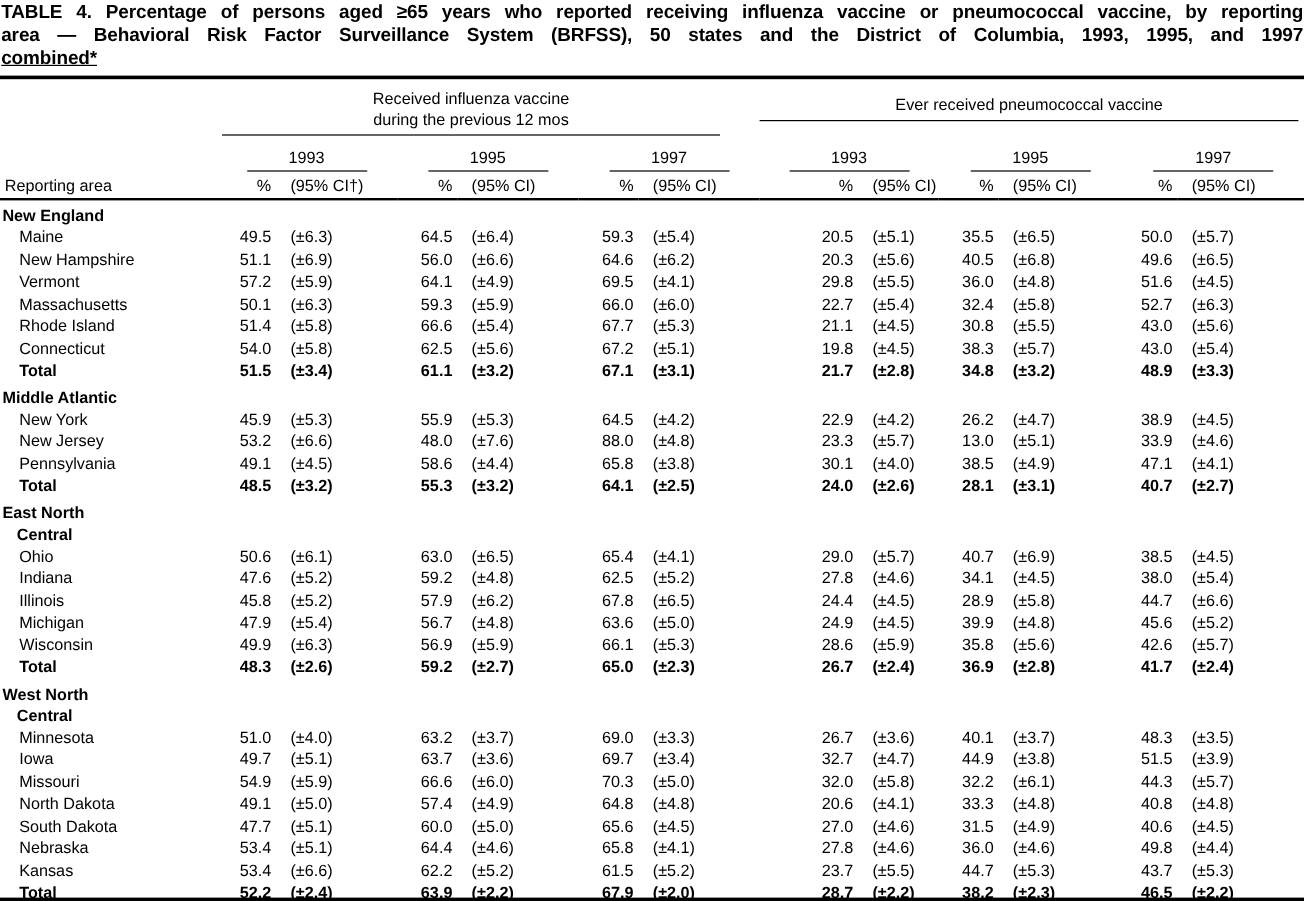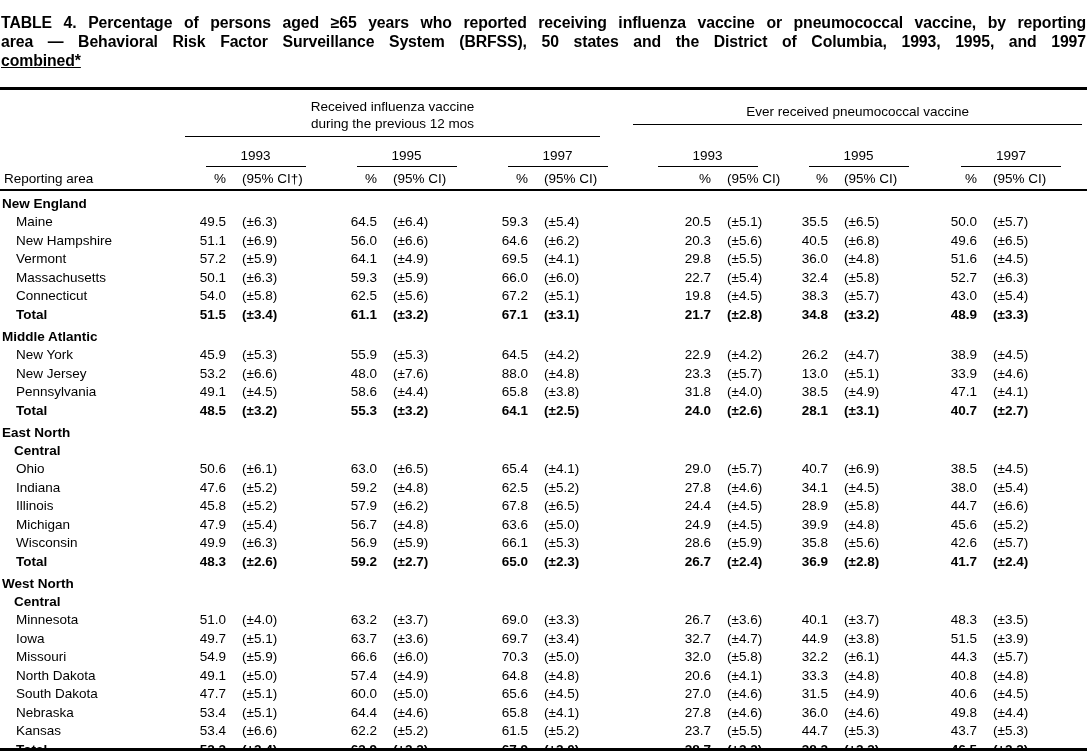--- a/index.html
+++ b/index.html
@@ -5,21 +5,21 @@
   * { box-sizing: border-box; }
   html, body { margin: 0; padding: 0; }
   body {
     width: 1087px; height: 751px;
     background: #ffffff;
     font-family: "Liberation Sans", sans-serif;
     color: #000;
   }
   .page { position: relative; width: 1087px; height: 751px; overflow: hidden; background: #fff; }
 
-  .title { margin: 1px 0 5px 0; padding: 12px 1px; }
+  .title { margin: 1px 0 5px 0; padding: 0 1px; }
   .title-line {
     font-weight: bold; font-size: 15.8px; line-height: 19px;
     letter-spacing: -0.1px;
     text-align: justify; text-align-last: justify;
   }
   .title-line.last { text-align-last: left; text-decoration: underline; }
 
   .thick-rule { height: 3px; background: #000; }
   .bottom-rule { position: absolute; left: 0; right: 0; bottom: 0; }
 
@@ -189,20 +189,35 @@
           <td class="pct-cell">66.0</td>
           <td class="ci-cell">(±6.0)</td>
           <td class="pct-cell">22.7</td>
           <td class="ci-cell">(±5.4)</td>
           <td class="pct-cell">32.4</td>
           <td class="ci-cell">(±5.8)</td>
           <td class="pct-cell">52.7</td>
           <td class="ci-cell">(±6.3)</td>
         </tr>
         <tr class="data-row">
+          <td class="area-cell">Rhode Island</td>
+          <td class="pct-cell">51.4</td>
+          <td class="ci-cell">(±5.8)</td>
+          <td class="pct-cell">66.6</td>
+          <td class="ci-cell">(±5.4)</td>
+          <td class="pct-cell">67.7</td>
+          <td class="ci-cell">(±5.3)</td>
+          <td class="pct-cell">21.1</td>
+          <td class="ci-cell">(±4.5)</td>
+          <td class="pct-cell">30.8</td>
+          <td class="ci-cell">(±5.5)</td>
+          <td class="pct-cell">43.0</td>
+          <td class="ci-cell">(±5.6)</td>
+        </tr>
+        <tr class="data-row">
           <td class="area-cell">Connecticut</td>
           <td class="pct-cell">54.0</td>
           <td class="ci-cell">(±5.8)</td>
           <td class="pct-cell">62.5</td>
           <td class="ci-cell">(±5.6)</td>
           <td class="pct-cell">67.2</td>
           <td class="ci-cell">(±5.1)</td>
           <td class="pct-cell">19.8</td>
           <td class="ci-cell">(±4.5)</td>
           <td class="pct-cell">38.3</td>
@@ -261,21 +276,21 @@
           <td class="ci-cell">(±4.6)</td>
         </tr>
         <tr class="data-row">
           <td class="area-cell">Pennsylvania</td>
           <td class="pct-cell">49.1</td>
           <td class="ci-cell">(±4.5)</td>
           <td class="pct-cell">58.6</td>
           <td class="ci-cell">(±4.4)</td>
           <td class="pct-cell">65.8</td>
           <td class="ci-cell">(±3.8)</td>
-          <td class="pct-cell">31.8</td>
+          <td class="pct-cell">30.1</td>
           <td class="ci-cell">(±4.0)</td>
           <td class="pct-cell">38.5</td>
           <td class="ci-cell">(±4.9)</td>
           <td class="pct-cell">47.1</td>
           <td class="ci-cell">(±4.1)</td>
         </tr>
         <tr class="data-row total-row">
           <td class="area-cell">Total</td>
           <td class="pct-cell">48.5</td>
           <td class="ci-cell">(±3.2)</td>

